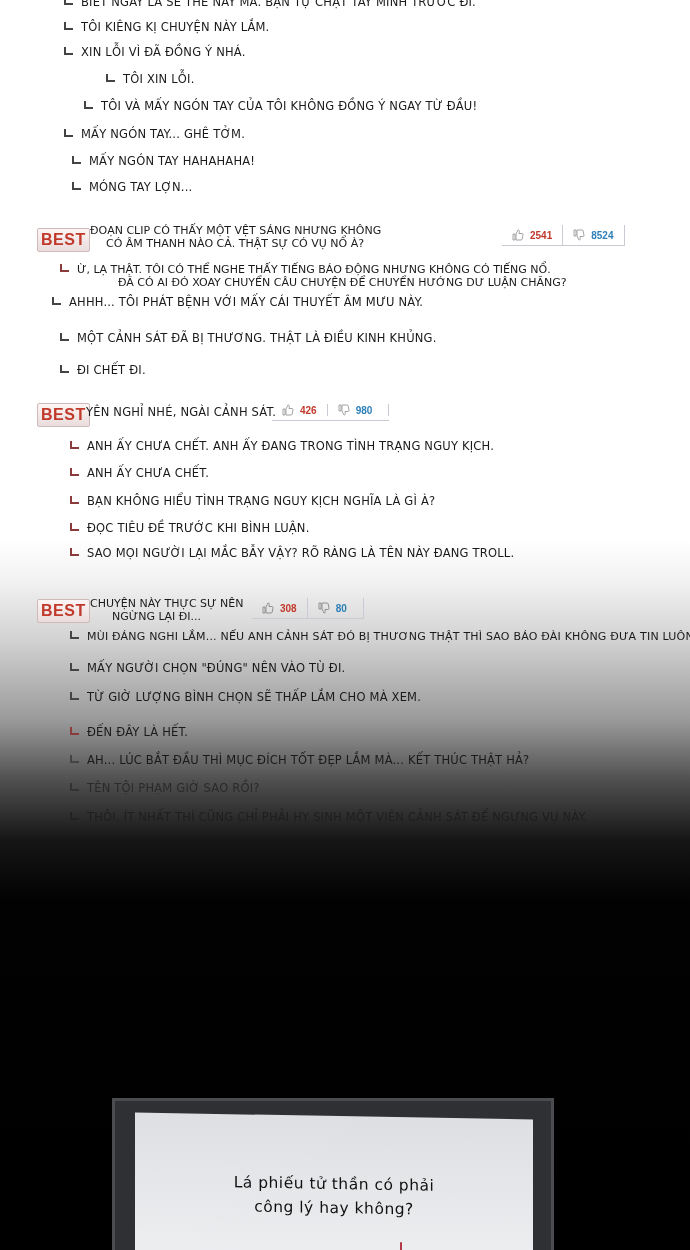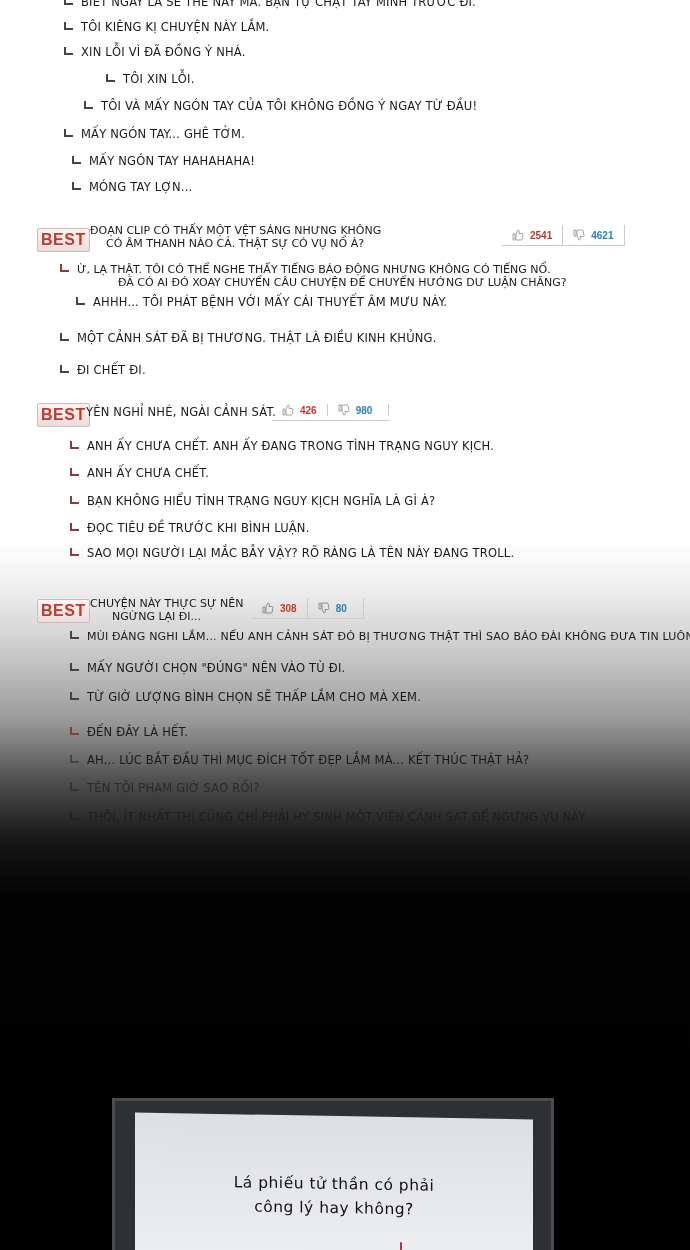--- a/index.html
+++ b/index.html
@@ -62,28 +62,28 @@
   <div class="up">
     <svg class="icon-svg" viewBox="0 0 12 12">
         <path d="M1 5h2v6H1z M4 5l2-4c1 0 1.5.6 1.3 1.6L7 4.5h3c.7 0 1.1.6 1 1.2l-.8 4.3c-.1.6-.6 1-1.2 1H4z" fill="none" stroke="#999" stroke-width="0.9"></path>
       </svg>
     <span class="num-up">2541</span>
   </div>
   <div class="down">
     <svg class="icon-svg" viewBox="0 0 12 12">
         <path d="M1 1h2v6H1z M4 7l2 4c1 0 1.5-.6 1.3-1.6L7 7.5h3c.7 0 1.1-.6 1-1.2l-.8-4.3c-.1-.6-.6-1-1.2-1H4z" fill="none" stroke="#999" stroke-width="0.9"></path>
       </svg>
-    <span class="num-down">4621</span>
+    <span class="num-down">8524</span>
   </div>
 </div>
 <div class="multi" style="left:60px;top:263px;">
   <div><span class="arrow red"></span><span>Ừ, lạ thật. Tôi có thể nghe thấy tiếng báo động nhưng  không có tiếng nổ.</span></div>
   <div style="padding-left:58px;">Đã có ai đó xoay chuyển câu chuyện để chuyển hướng dư luận chăng?</div>
 </div>
-<div class="line" style="left:76px;top:295px;"><span class="arrow"></span><span>Ahhh... tôi phát bệnh với mấy cái thuyết âm mưu này.</span></div>
+<div class="line" style="left:52px;top:295px;"><span class="arrow"></span><span>Ahhh... tôi phát bệnh với mấy cái thuyết âm mưu này.</span></div>
 <div class="line" style="left:60px;top:331px;text-align:right;"><span class="arrow"></span><span>Một cảnh sát đã bị thương. Thật là điều kinh khủng.</span></div>
 <div class="line" style="left:60px;top:363px;"><span class="arrow"></span><span>Đi chết đi.</span></div>
 
 <div class="best" style="left:37px;top:403px;">BEST</div>
 <div class="line" style="left:86px;top:405px;">Yên nghỉ nhé, ngài cảnh sát.</div>
 <div class="vote" style="left:272px;top:400px;align-items:center;">
   <div class="up">
     <svg class="icon-svg" viewBox="0 0 12 12">
         <path d="M1 5h2v6H1z M4 5l2-4c1 0 1.5.6 1.3 1.6L7 4.5h3c.7 0 1.1.6 1 1.2l-.8 4.3c-.1.6-.6 1-1.2 1H4z" fill="none" stroke="#999" stroke-width="0.9"></path>
       </svg>

